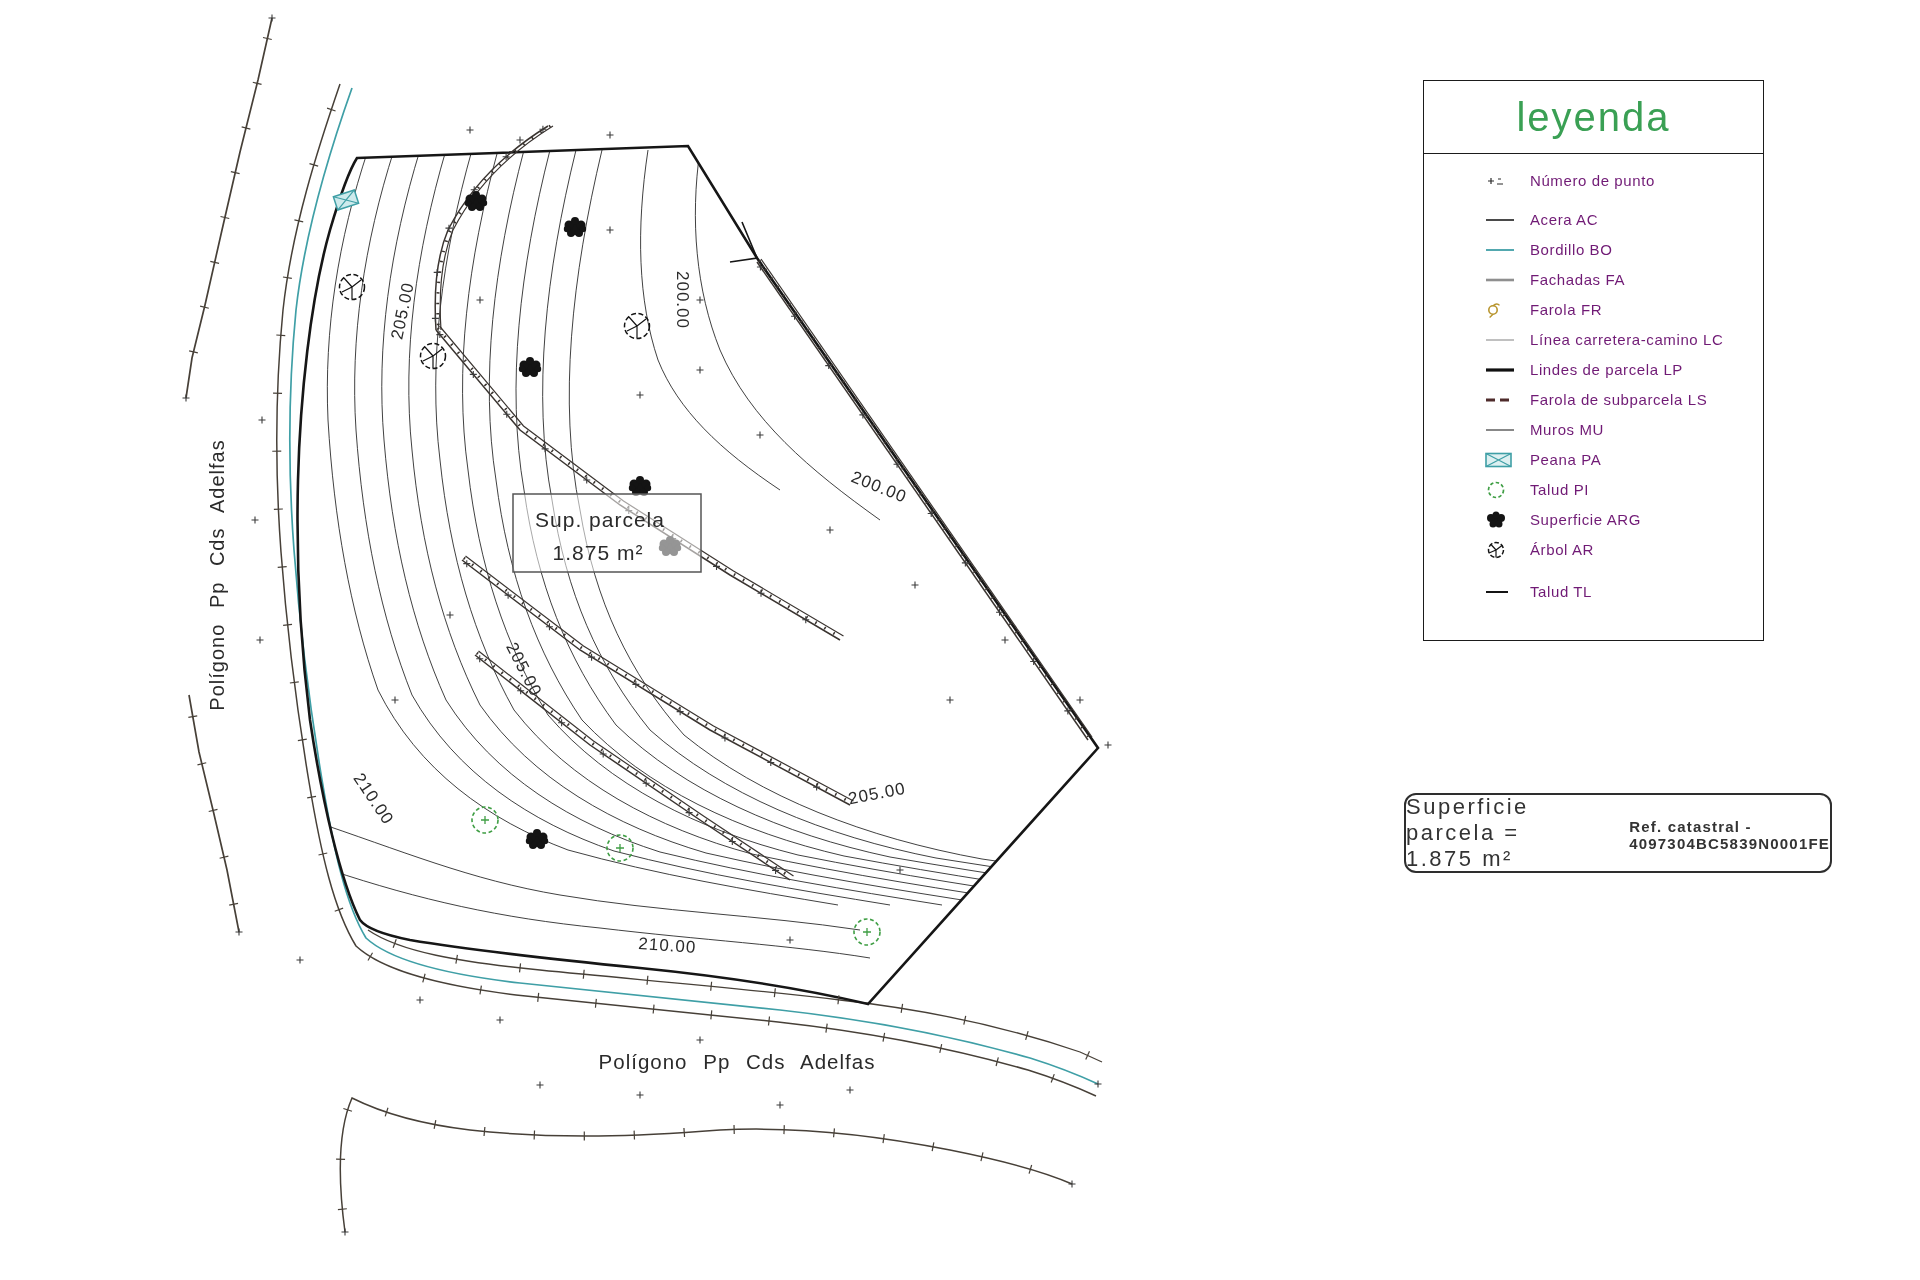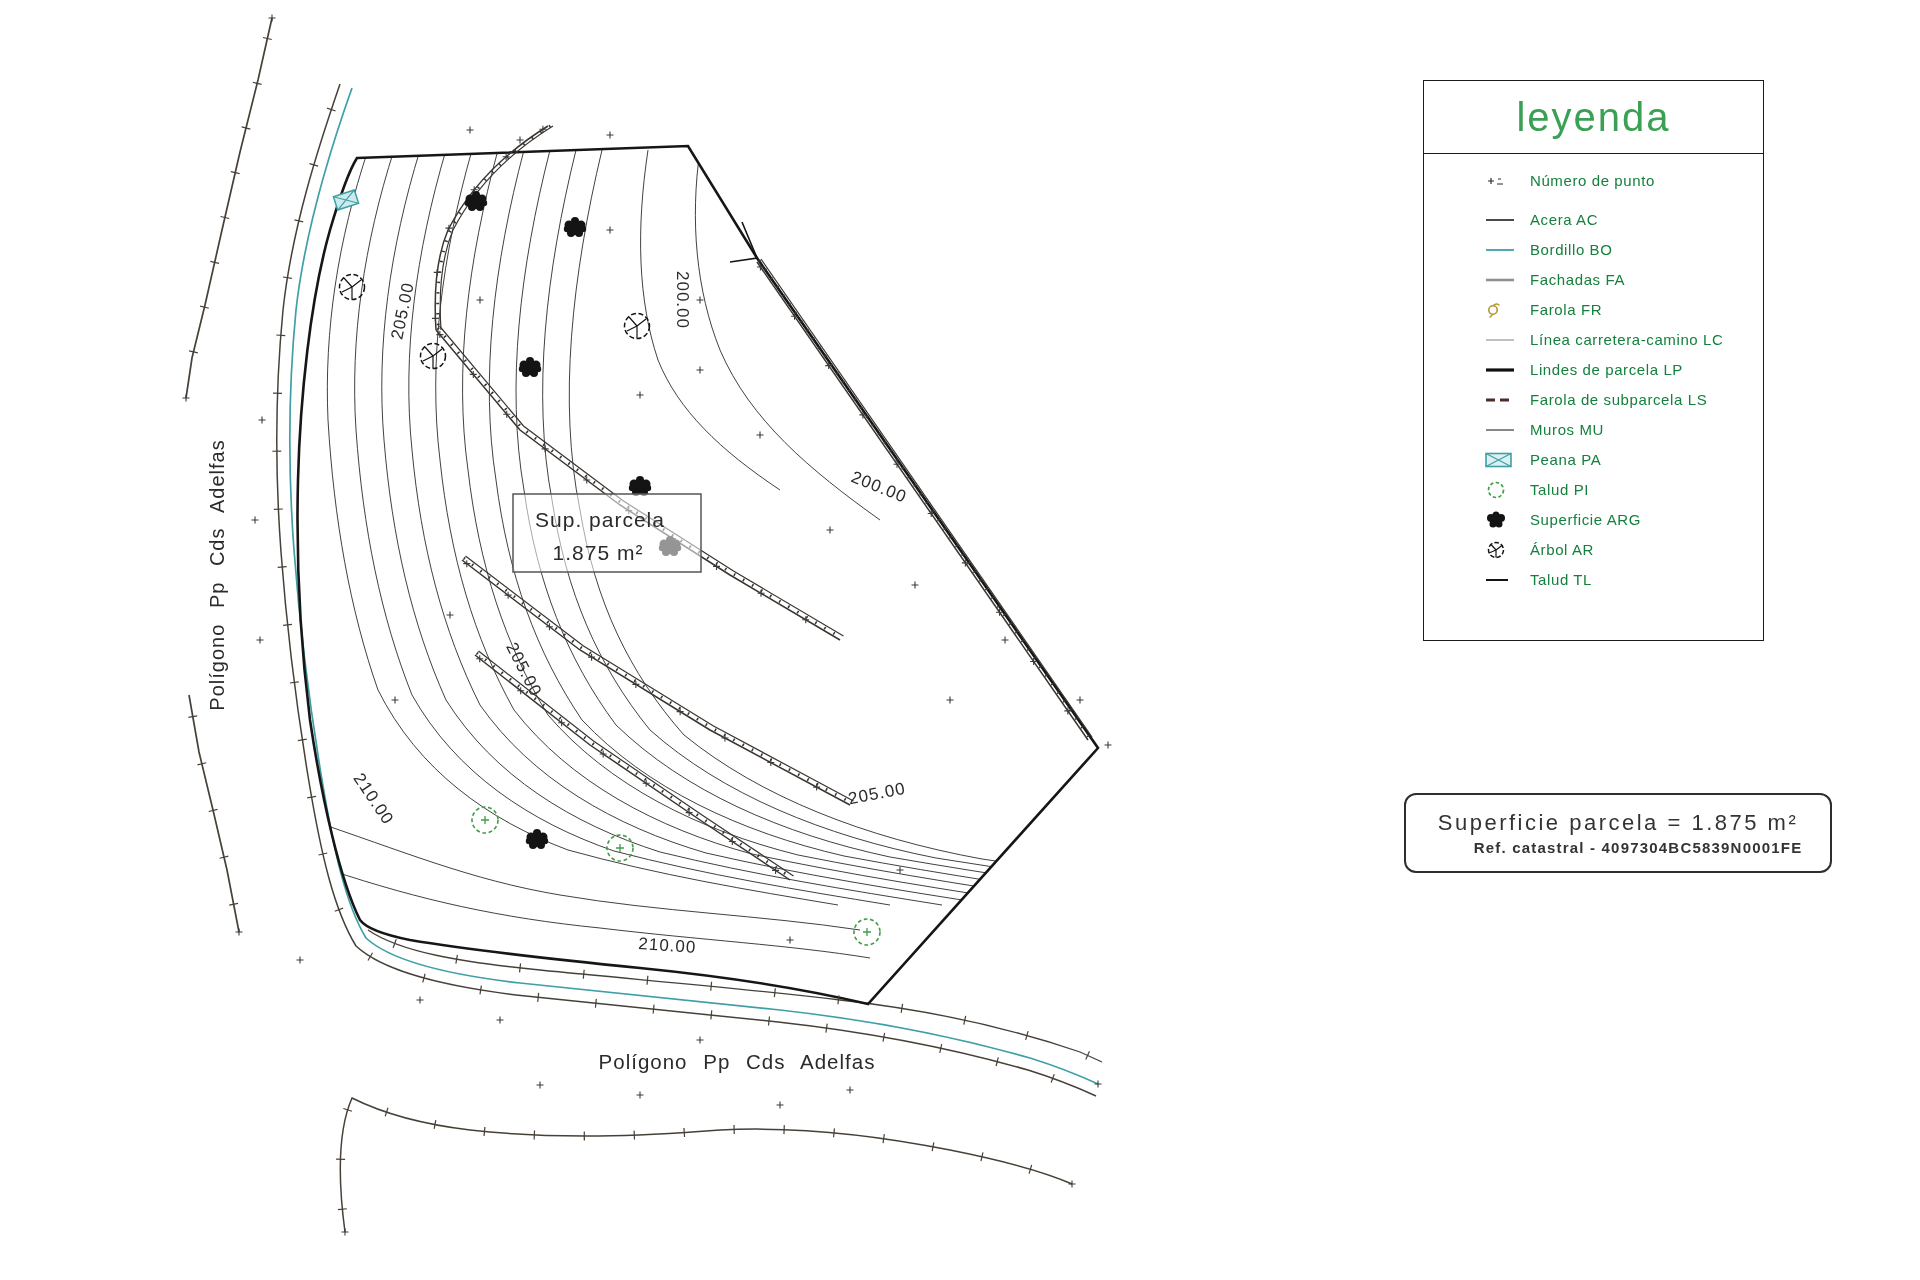--- a/index.html
+++ b/index.html
@@ -13,28 +13,28 @@
 
   
   .legend { position:absolute; left:1423px; top:80px; width:341px; height:561px;
             border:1.7px solid #1b1b1b; background:#fff; }
   .legend-title { height:73px; display:flex; align-items:center; justify-content:center;
                   border-bottom:1.7px solid #1b1b1b; font-size:40px; letter-spacing:2px;
                   color:#3aa054; }
   .legend-items { padding:17px 6px 0 58px; display:flex; flex-direction:column; gap:11px; }
   .legend-row { display:flex; align-items:center; height:19px; }
   .legend-row.gap-after { margin-bottom:9px; }
-  .legend-row.gap-before { }
+  .legend-row.gap-before { margin-top:12px; }
   .sym { width:48px; display:flex; justify-content:flex-start; align-items:center; }
-  .legend-label { font-size:15px; color:#15803d; letter-spacing:0.6px; white-space:nowrap; }
+  .legend-label { font-size:15px; color:#701a75; letter-spacing:0.6px; white-space:nowrap; }
 
   
   .info-box { position:absolute; left:1404px; top:793px; width:428px; height:80px;
               border:2px solid #2e2e2e; border-radius:12px; background:#fff;
-              display:flex; flex-direction:column; align-items:center; justify-content:center; }
+              display:flex; flex-direction:row; align-items:center; justify-content:center; }
   .info-line1 { font-size:22px; color:#333; letter-spacing:2.5px; }
   .info-line2 { font-size:15px; color:#333; letter-spacing:1.2px; margin-top:3px; font-weight:bold;padding-left:40px; }
 </style>
 </head>
 <body>
 
 <div id="stage">
 
   <svg id="map-svg" width="1920" height="1280" viewBox="0 0 1920 1280">
     <defs>

